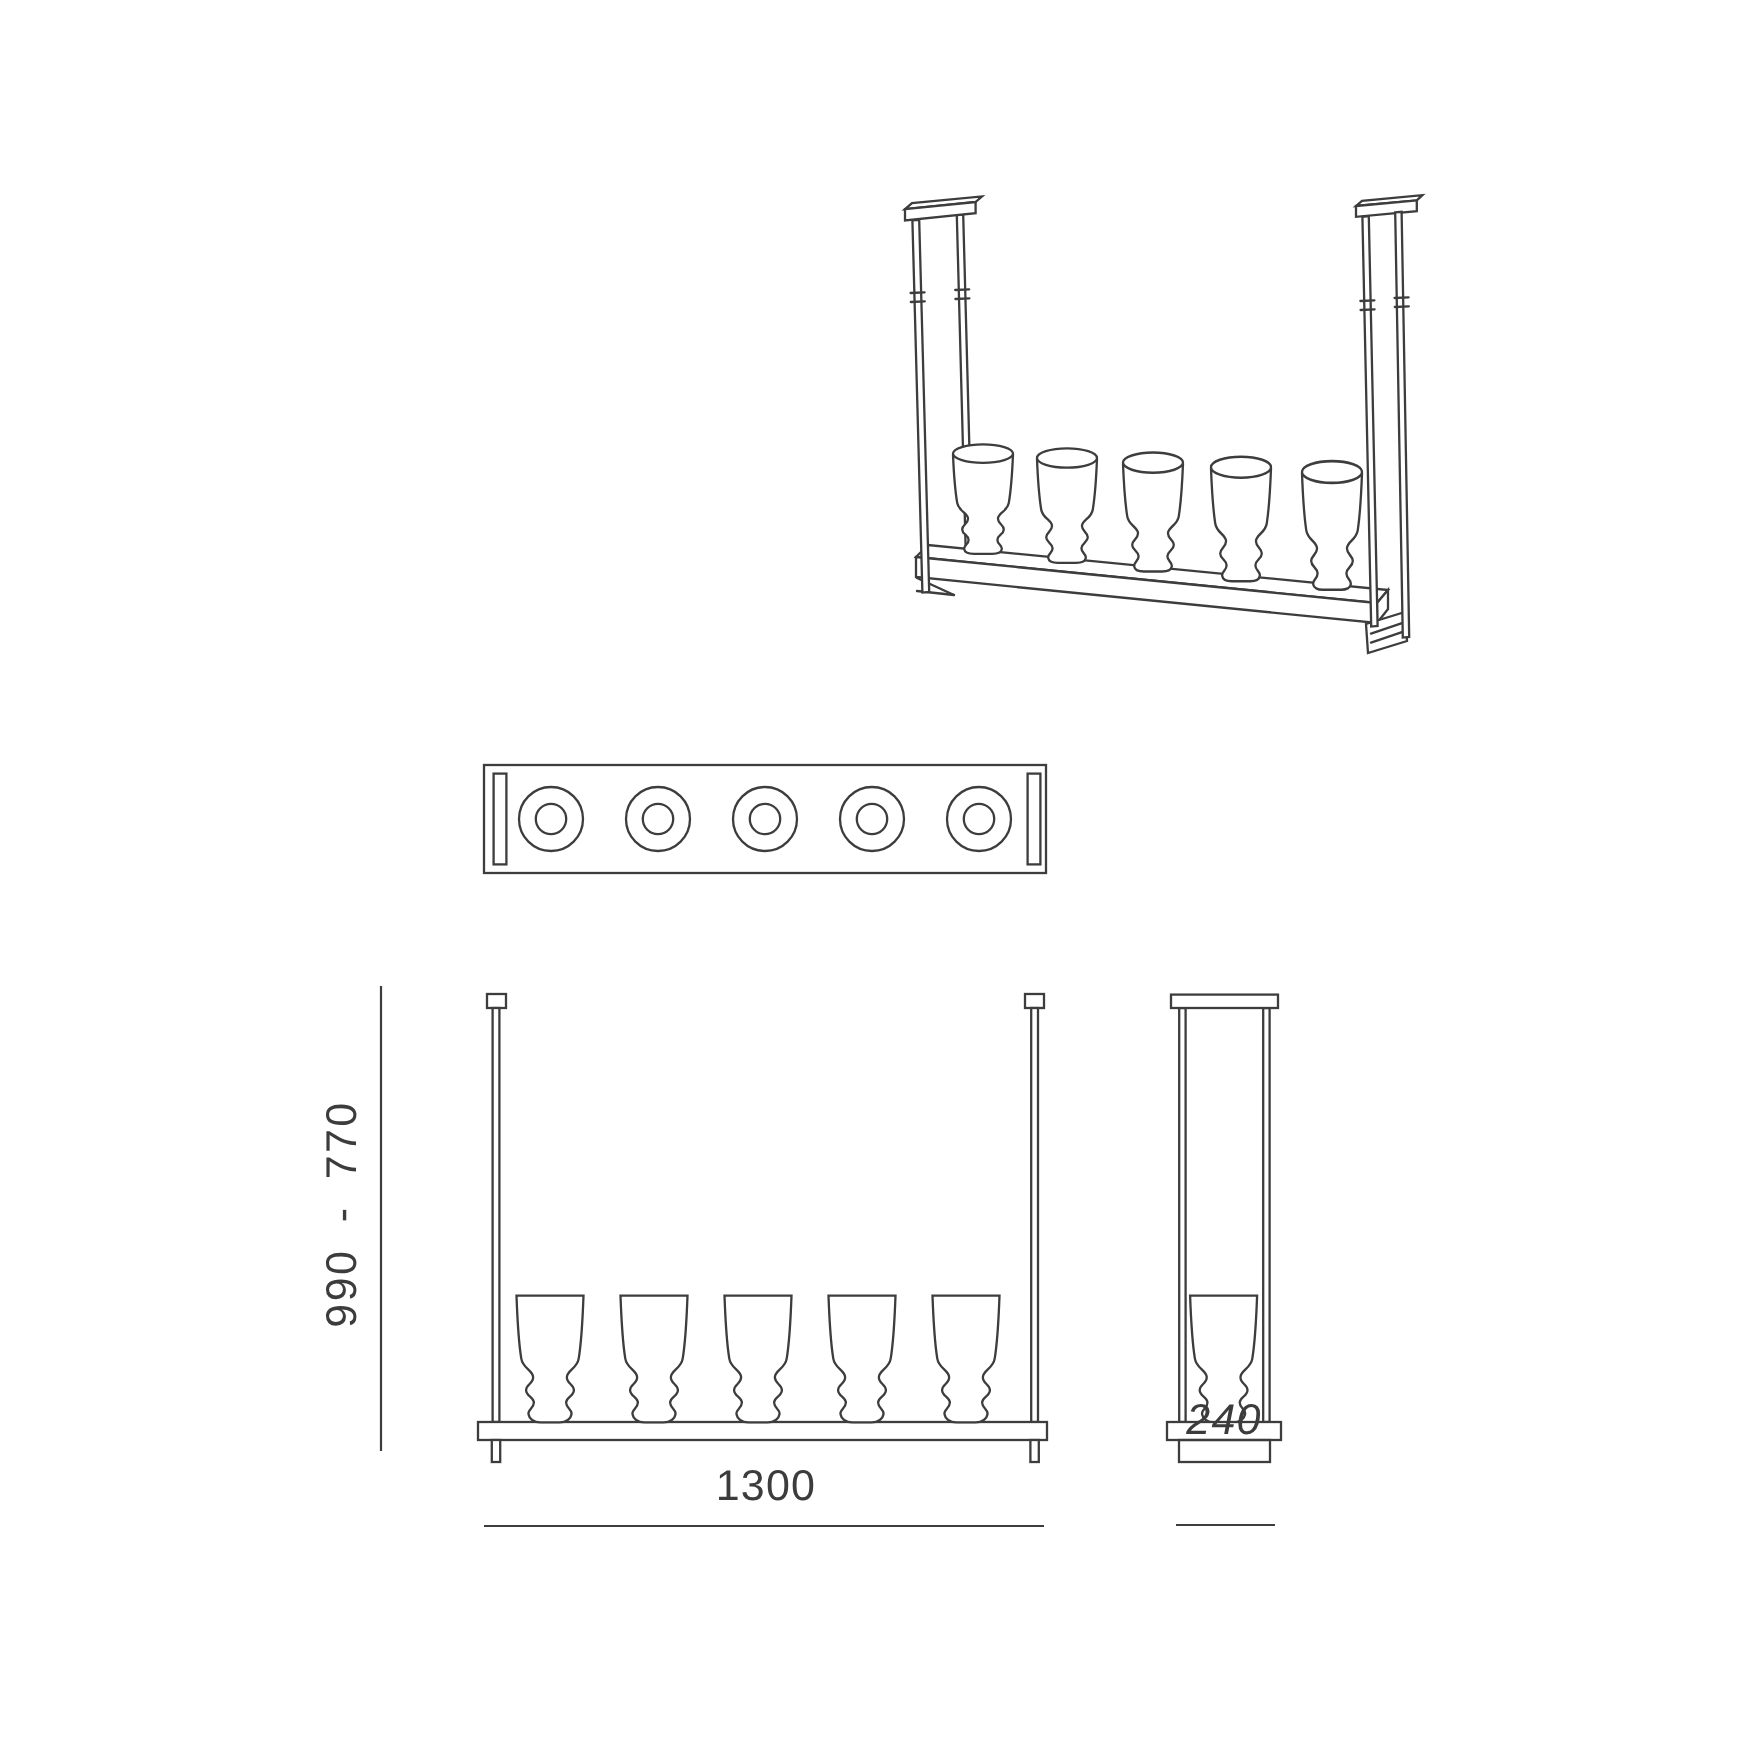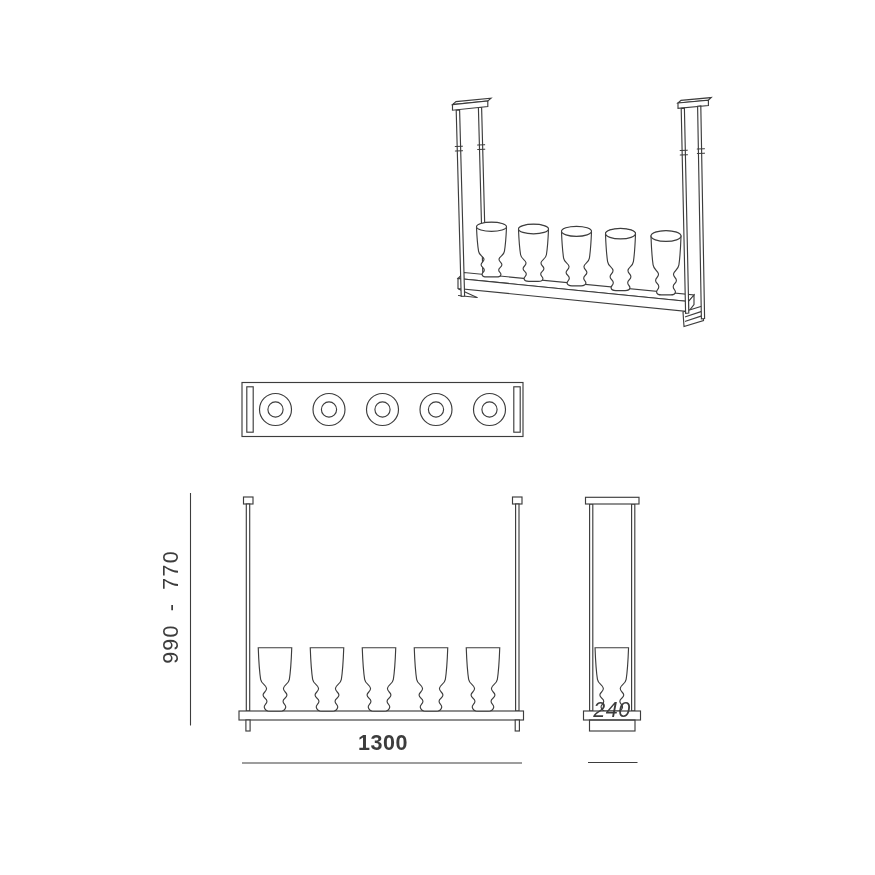--- a/index.html
+++ b/index.html
@@ -165,17 +165,17 @@
 
     <g>
       <line class="dim" x1="190.5" y1="493" x2="190.5" y2="725.5"></line>
       <line class="dim" x1="242" y1="763" x2="522" y2="763"></line>
       <line class="dim" x1="588" y1="762.5" x2="637.5" y2="762.5"></line>
     </g>
   </svg>
 
   <div class="dim-label dim-label-vertical" style="left:111px; top:595px; width:120px;">990 - 770</div>
 
-  <div class="dim-label" style="left:333px; top:731px; width:100px;font-weight:bold;">1300</div>
+  <div class="dim-label" style="left:333px; top:731px; width:100px;">1300</div>
 
   <div class="dim-label" style="left:572px; top:698px; width:80px;font-style:italic;">240</div>
 
 </div>
 
 </body></html>

